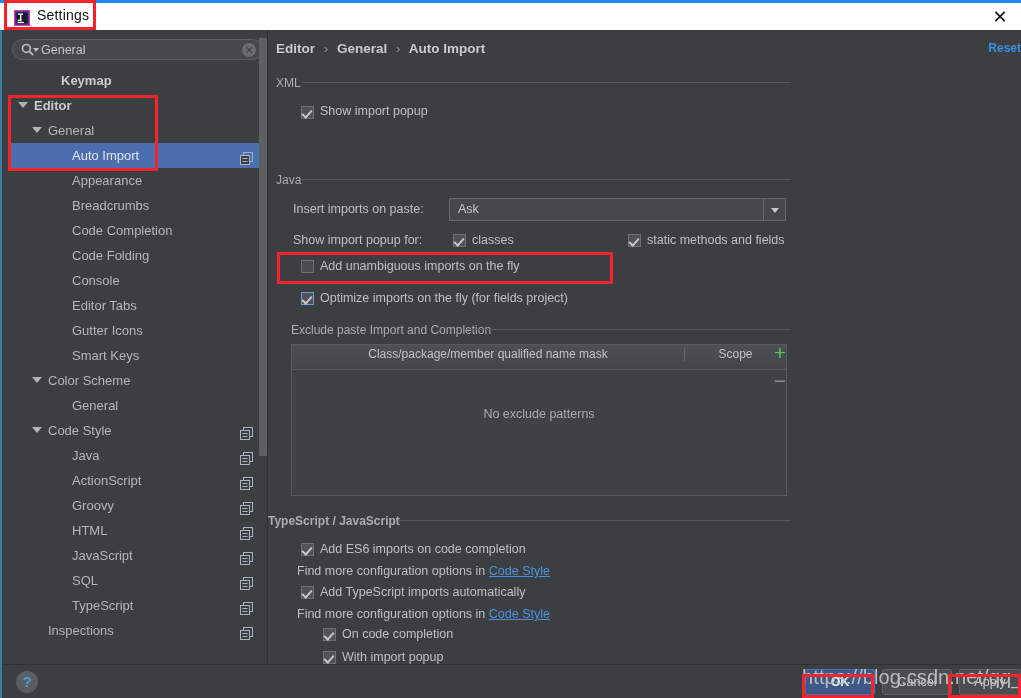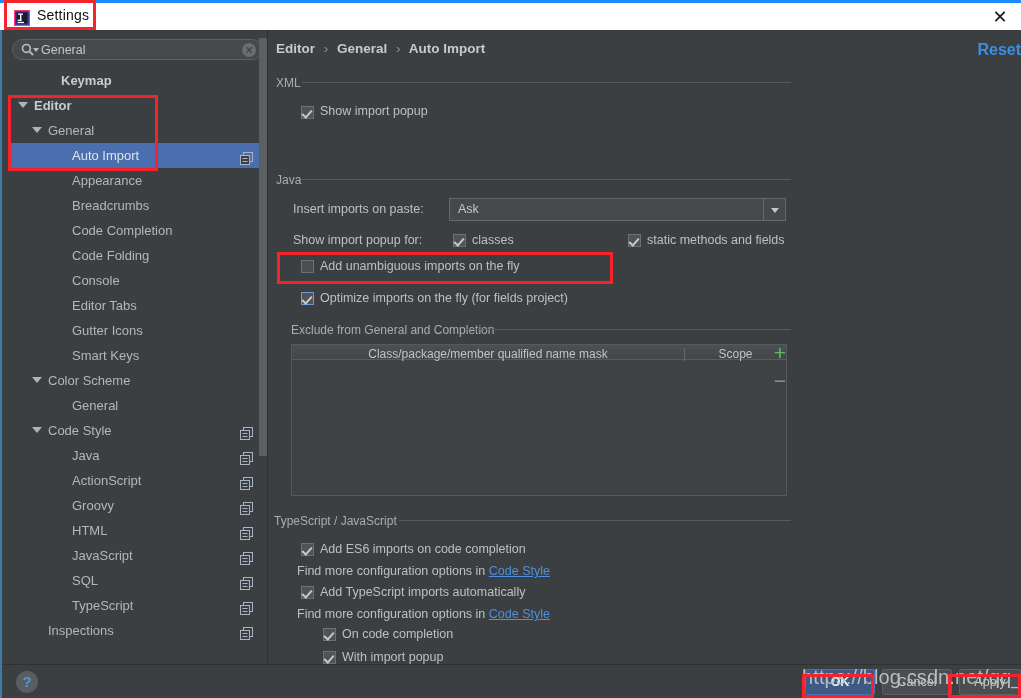--- a/index.html
+++ b/index.html
@@ -117,21 +117,21 @@
     position: absolute; left: 266px; top: 0; width: 755px; height: 634px;
     overflow: hidden;
   }
   .breadcrumb {
     position: absolute; left: 8px; top: 11px;
     font-size: 13.5px; font-weight: bold; color: #c7cbcd;
   }
   .bc-sep { color: #8b8f91; font-weight: normal; padding: 0 5px; }
   .reset {
     position: absolute; right: 2px; top: 11px;
-    font-size: 16px; font-weight: bold; color: #3d8fe0; cursor: pointer;
+    font-size: 12px; font-weight: bold; color: #3d8fe0; cursor: pointer;
   }
 
   .grp-title {
     position: absolute; font-size: 12px; color: #a9adaf;
   }
   .grp-line {
     position: absolute; height: 1px; background: #555a5c;
   }
 
   .lbl { position: absolute; font-size: 12.5px; color: #bcc0c2; white-space: nowrap; }
@@ -165,21 +165,21 @@
     border-left: 4px solid transparent; border-right: 4px solid transparent;
     border-top: 5px solid #c3c7c8;
   }
 
   
   .tbl {
     position: absolute; left: 23px; top: 314px; width: 496px; height: 152px;
     background: #3f4244; border: 1px solid #565a5c;
   }
   .tbl-head {
-    position: absolute; left: 0; top: 0; width: 494px; height: 15px;
+    position: absolute; left: 0; top: 0; width: 494px; height: 25px;
     background: linear-gradient(#4c5052, #434648);
     border-bottom: 1px solid #585c5e;
   }
   .th {
     position: absolute; top: 2px; font-size: 12px; color: #c0c4c6; text-align: center;
   }
   .th-split { position: absolute; left: 392px; top: 3px; width: 1px; height: 13px; background: #646869; }
   .tbl-empty {
     position: absolute; left: 0; top: 62px; width: 494px;
     text-align: center; font-size: 12.5px; color: #a8acae;
@@ -513,36 +513,37 @@
       <div class="lbl" style="left:204px; top:203px;">classes</div>
       <div class="cb on" style="left:360px; top:204px;"></div>
       <div class="lbl" style="left:379px; top:203px;">static methods and fields</div>
 
       <div class="cb off" style="left:33px; top:230px;"></div>
       <div class="lbl" style="left:52px; top:229px;">Add unambiguous imports on the fly</div>
 
       <div class="cb on blue" style="left:33px; top:262px;"></div>
       <div class="lbl" style="left:52px; top:261px;">Optimize imports on the fly (for fields project)</div>
 
-      <div class="grp-title" style="left:23px; top:293px;">Exclude from General and Completion</div>
+      <div class="grp-title" style="left:23px; top:293px;">Exclude paste Import and Completion</div>
       <div class="grp-line" style="left:197px; top:299px; width:326px;"></div>
 
       <div class="tbl">
         <div class="tbl-head">
           <span class="th" style="left:0; width:392px;">Class/package/member qualified name mask</span>
           <span class="th-split"></span>
           <span class="th" style="left:393px; width:101px;">Scope</span>
         </div>
+        <div class="tbl-empty">No exclude patterns</div>
       </div>
       <div class="tbl-btns">
         <div class="btn-plus">+</div>
         <div class="btn-minus">−</div>
       </div>
 
-      <div class="grp-title" style="left:6px; top:484px;">TypeScript / JavaScript</div>
+      <div class="grp-title" style="left:0; top:484px;font-weight:bold;">TypeScript / JavaScript</div>
       <div class="grp-line" style="left:131px; top:490px; width:392px;"></div>
 
       <div class="cb on" style="left:33px; top:513px;"></div>
       <div class="lbl" style="left:52px; top:512px;">Add ES6 imports on code completion</div>
 
       <div class="lbl" style="left:29px; top:534px;">
         <span>Find more configuration options in </span><span class="link">Code Style</span>
       </div>
 
       <div class="cb on" style="left:33px; top:556px;"></div>

